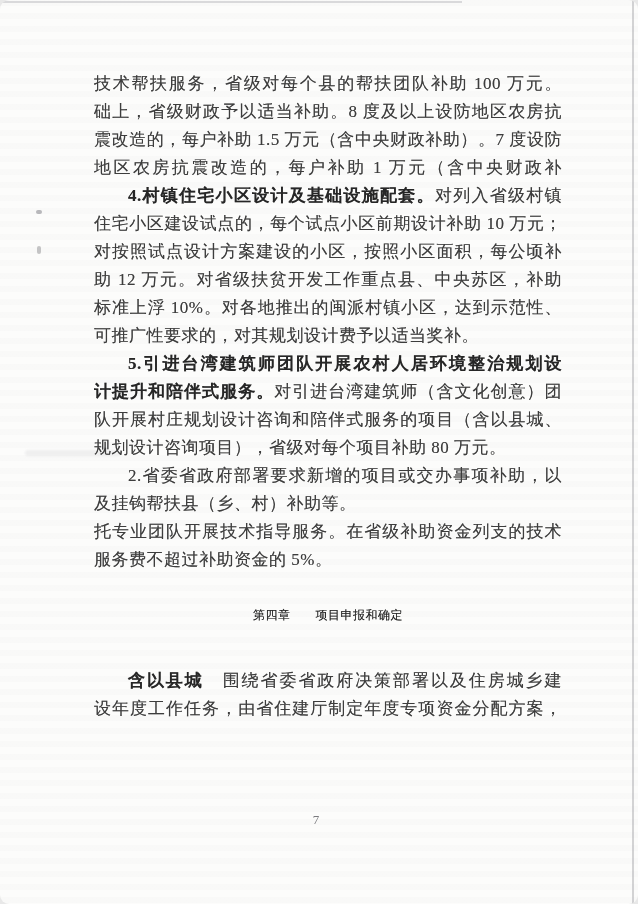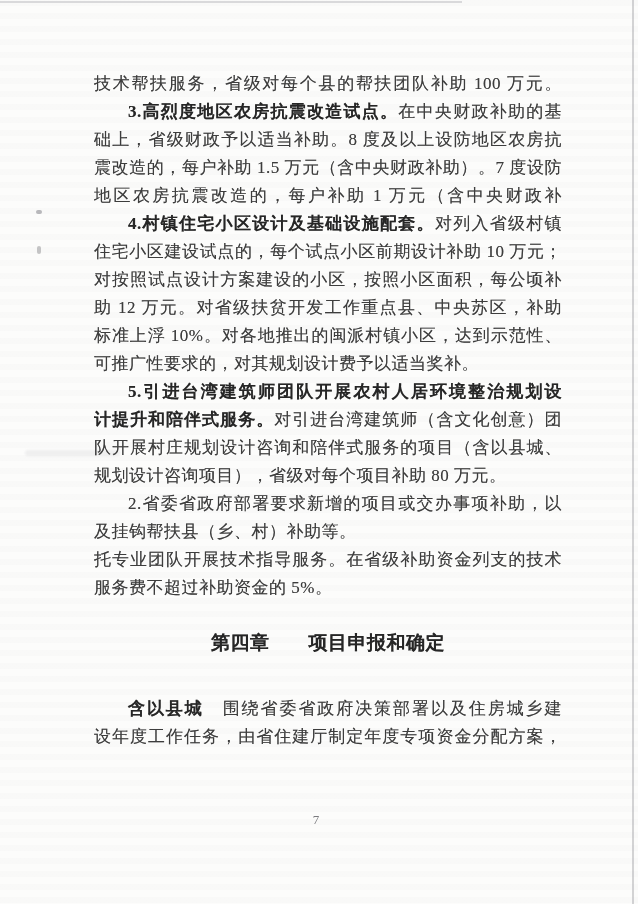--- a/index.html
+++ b/index.html
@@ -5,20 +5,21 @@
   html,body{margin:0;padding:0;background:#e8e8e8;}
   .page{
     position:relative;
     width:638px;height:904px;
     margin:0 auto;
     background:
       repeating-linear-gradient(180deg, rgba(120,120,125,0.022) 0px, rgba(120,120,125,0.022) 6px, rgba(255,255,255,0) 6px, rgba(255,255,255,0) 13px),
       #fcfcfb;
     overflow:hidden;
     font-family:"Liberation Serif","DejaVu Serif",serif;
+    border-radius:9px;
   }
   .text-block{
     position:absolute;
     left:94px; top:70px;
     width:468px;
   }
   .line{
     height:28px;
     line-height:28px;
     font-size:17px;
@@ -33,21 +34,21 @@
     text-align:justify;
     text-align-last:justify;
     overflow:hidden;
   }
   .line.indent{ text-indent:2em; }
   .line .b{ font-weight:bold; color:#262626; }
   .heading{
     height:28px; line-height:28px;
     margin-top:27px; margin-bottom:38px;
     text-align:center;
-    font-size:19px; font-weight:bold;
+    font-size:12px; font-weight:normal;
     color:#262626;
     letter-spacing:0.5px;
     text-shadow:0 0 0.6px rgba(50,50,50,0.55);
   }
   .page-number{
     position:absolute;
     left:0; right:6px; top:812px;
     text-align:center;
     font-size:13px;
     color:#7a7a7e;
@@ -82,21 +83,20 @@
 
 <div class="page">
   <div class="edge-line-top"></div>
   <div class="edge-line-right"></div>
   <div class="speckle1"></div>
   <div class="speckle2"></div>
   <div class="smudge"></div>
 
   <div class="text-block">
       <div class="line just"><span>技术帮扶服务，省级对每个县的帮扶团队补助 100 万元。</span></div>
-      <div class="line indent just"><span class="b">3.高烈度地区农房抗震改造试点。</span><span>在中央财政补助的基</span></div>
       <div class="line just"><span>础上，省级财政予以适当补助。8 度及以上设防地区农房抗</span></div>
       <div class="line just"><span>震改造的，每户补助 1.5 万元（含中央财政补助）。7 度设防</span></div>
       <div class="line just"><span>地区农房抗震改造的，每户补助 1 万元（含中央财政补助）。</span></div>
       <div class="line indent just"><span class="b">4.村镇住宅小区设计及基础设施配套。</span><span>对列入省级村镇</span></div>
       <div class="line just"><span>住宅小区建设试点的，每个试点小区前期设计补助 10 万元；</span></div>
       <div class="line just"><span>对按照试点设计方案建设的小区，按照小区面积，每公顷补</span></div>
       <div class="line just"><span>助 12 万元。对省级扶贫开发工作重点县、中央苏区，补助</span></div>
       <div class="line just"><span>标准上浮 10%。对各地推出的闽派村镇小区，达到示范性、</span></div>
       <div class="line"><span>可推广性要求的，对其规划设计费予以适当奖补。</span></div>
       <div class="line indent just"><span class="b">5.引进台湾建筑师团队开展农村人居环境整治规划设</span></div>

